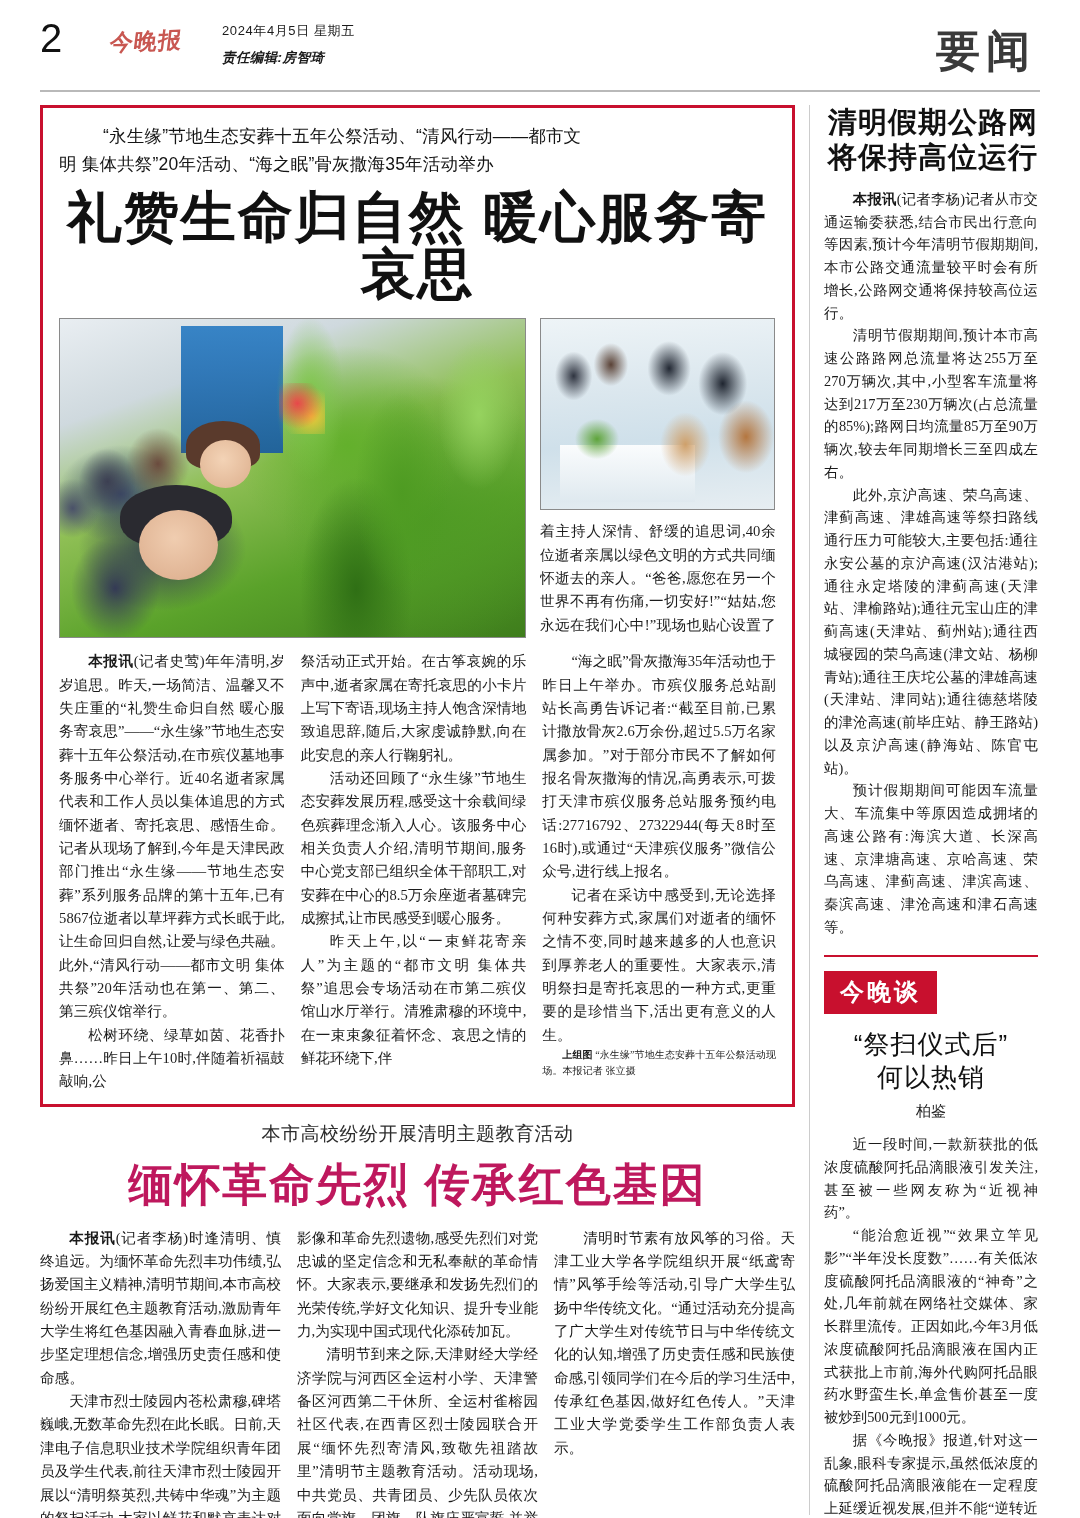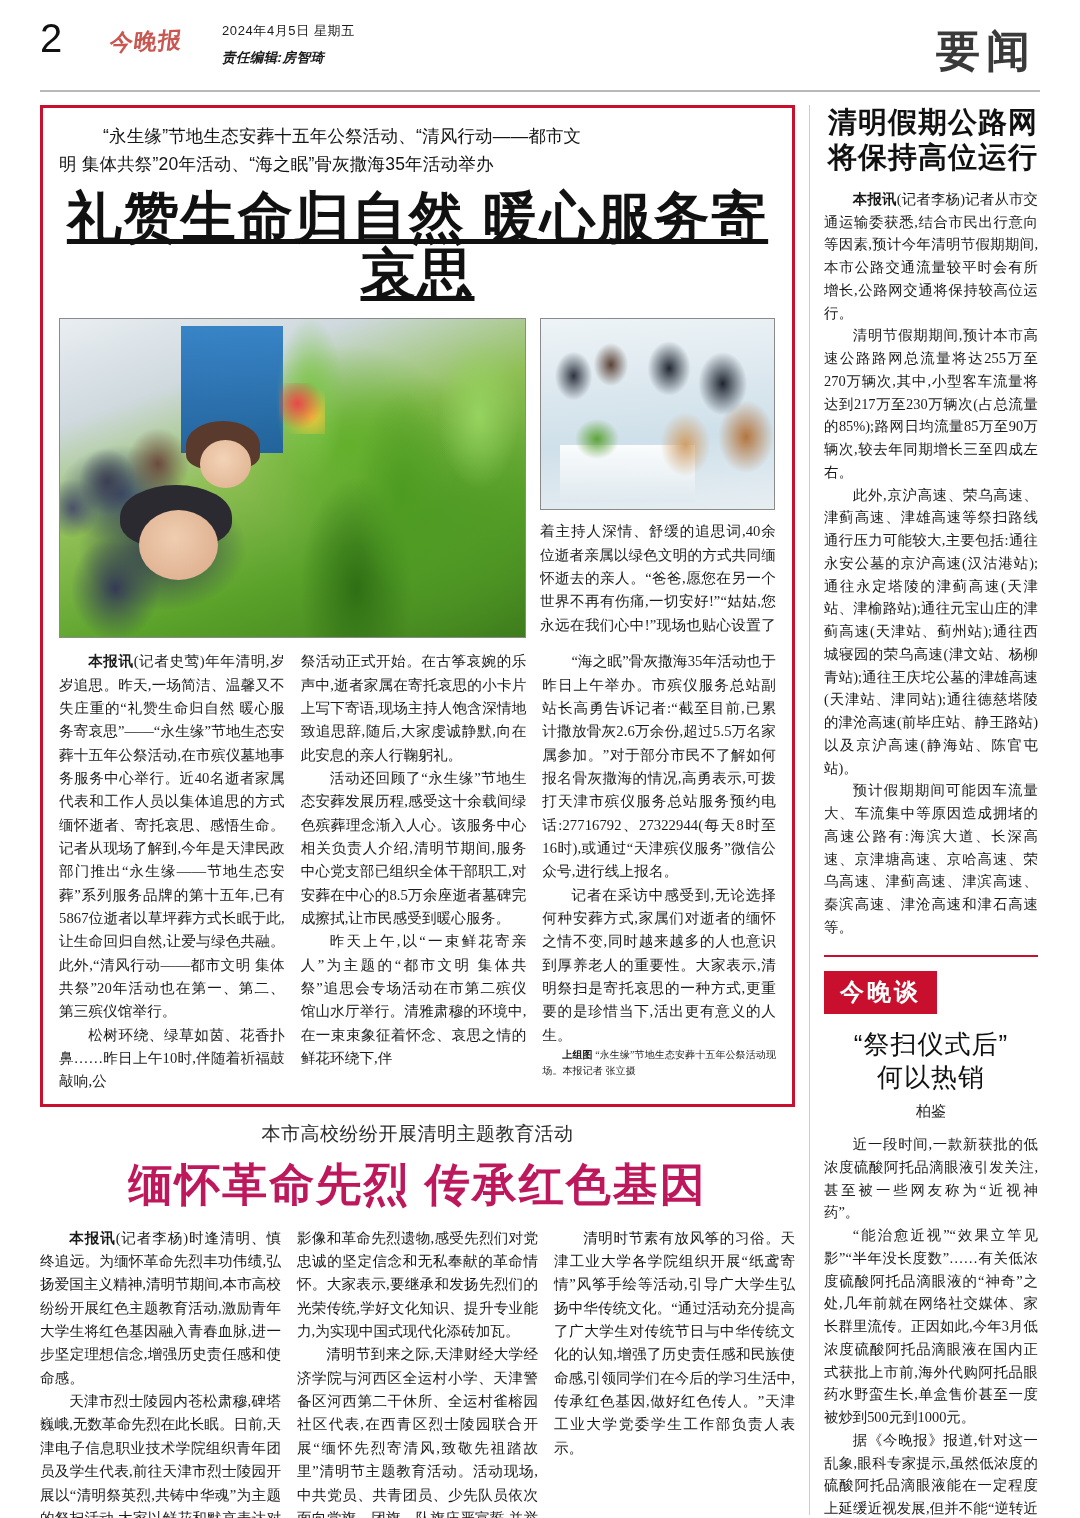--- a/index.html
+++ b/index.html
@@ -30,21 +30,21 @@
   .left-col{width:755px;}
   .vdiv{width:1px;background:#cccccc;margin:0 14px;}
   .right-col{width:214px;}
 
   
   .feature{border:3px solid #c8102e;padding:14px 16px 10px 16px;box-sizing:border-box;}
   .kicker{font-family:"Liberation Sans",sans-serif;font-size:17.5px;line-height:1.62;
     text-align:justify;color:#141414;letter-spacing:.2px;}
   .kicker .ind{padding-left:44px;}
   .feature-head{font-family:"Liberation Sans",sans-serif;font-weight:700;font-size:55px;
-    text-align:center;letter-spacing:2px;color:#111;margin:10px 0 14px 0;line-height:1.05;text-decoration:underline;}
+    text-align:center;letter-spacing:2px;color:#111;margin:10px 0 14px 0;line-height:1.05;}
 
   .photos{display:flex;gap:14px;}
   .photo-main{width:470px;height:318px;position:relative;overflow:hidden;border:1px solid #8a8a8a;}
   .photo-side{width:233px;height:190px;position:relative;overflow:hidden;border:1px solid #8a8a8a;}
 
   
   .p-main-bg{position:absolute;inset:0;
     background:
       radial-gradient(ellipse 120px 90px at 22% 72%, #2e3550 0%, #2e355000 70%),
       radial-gradient(ellipse 90px 70px at 13% 55%, #3a4a6b 0%, #3a4a6b00 70%),

